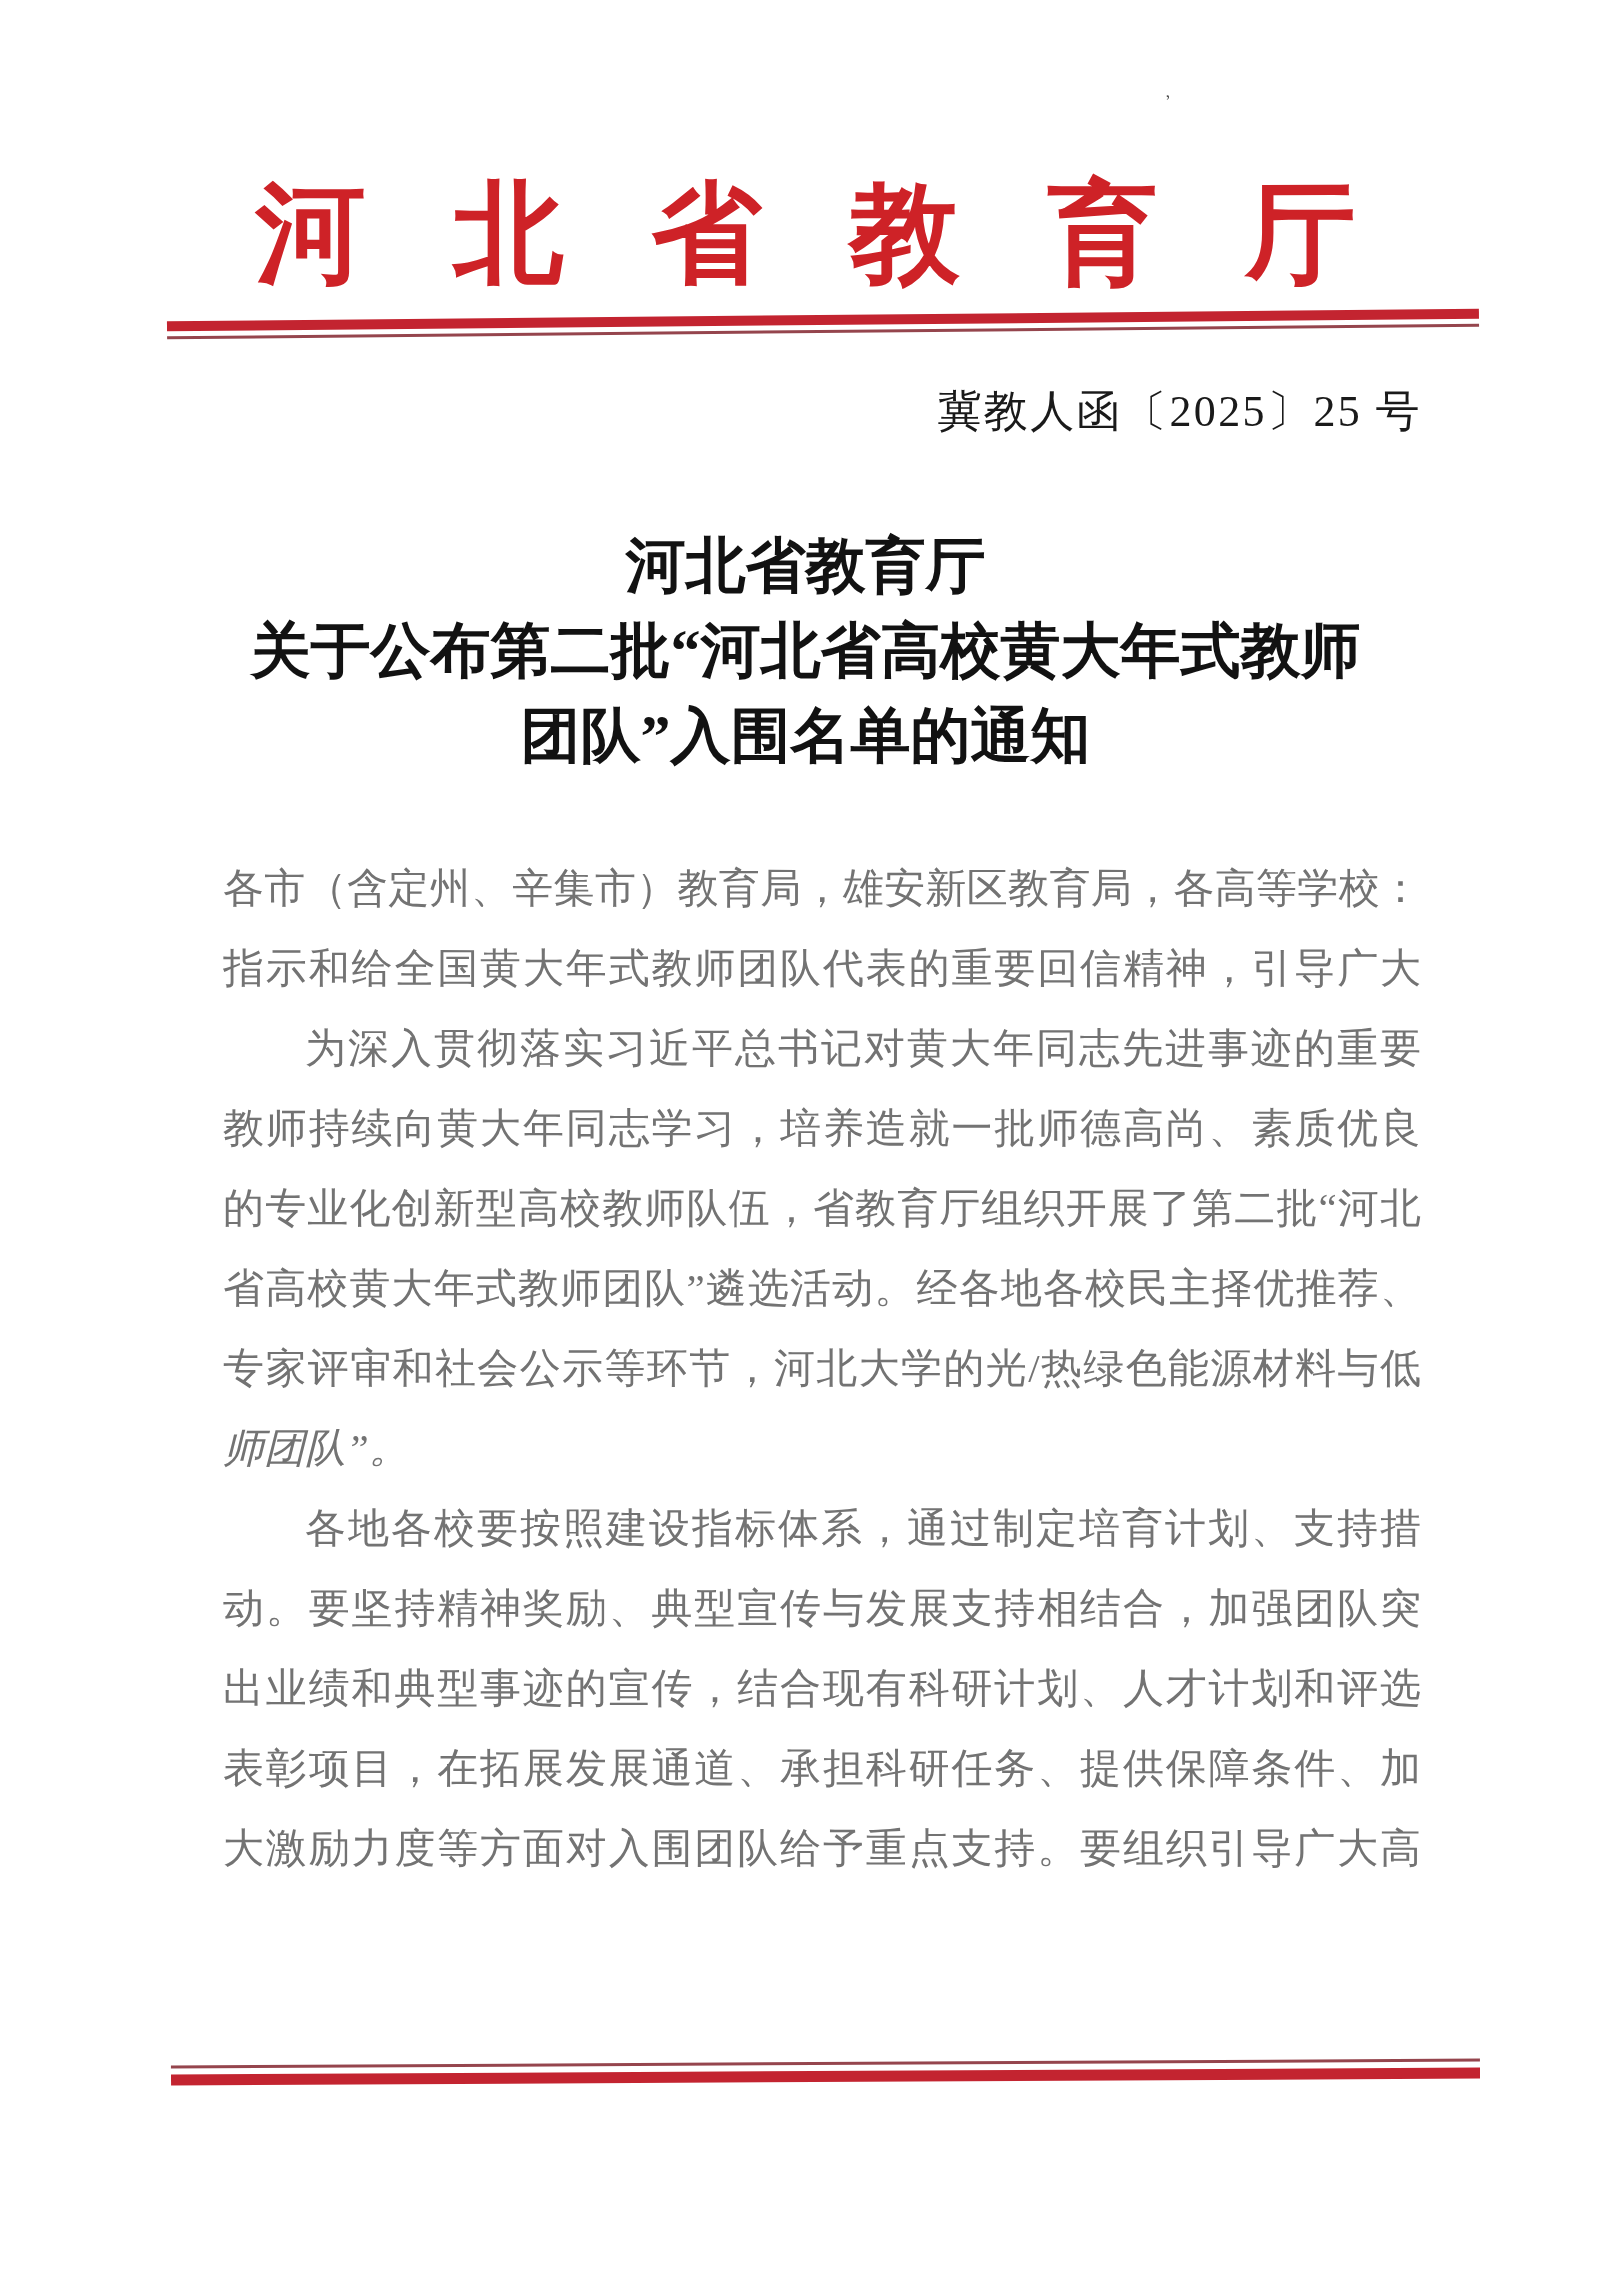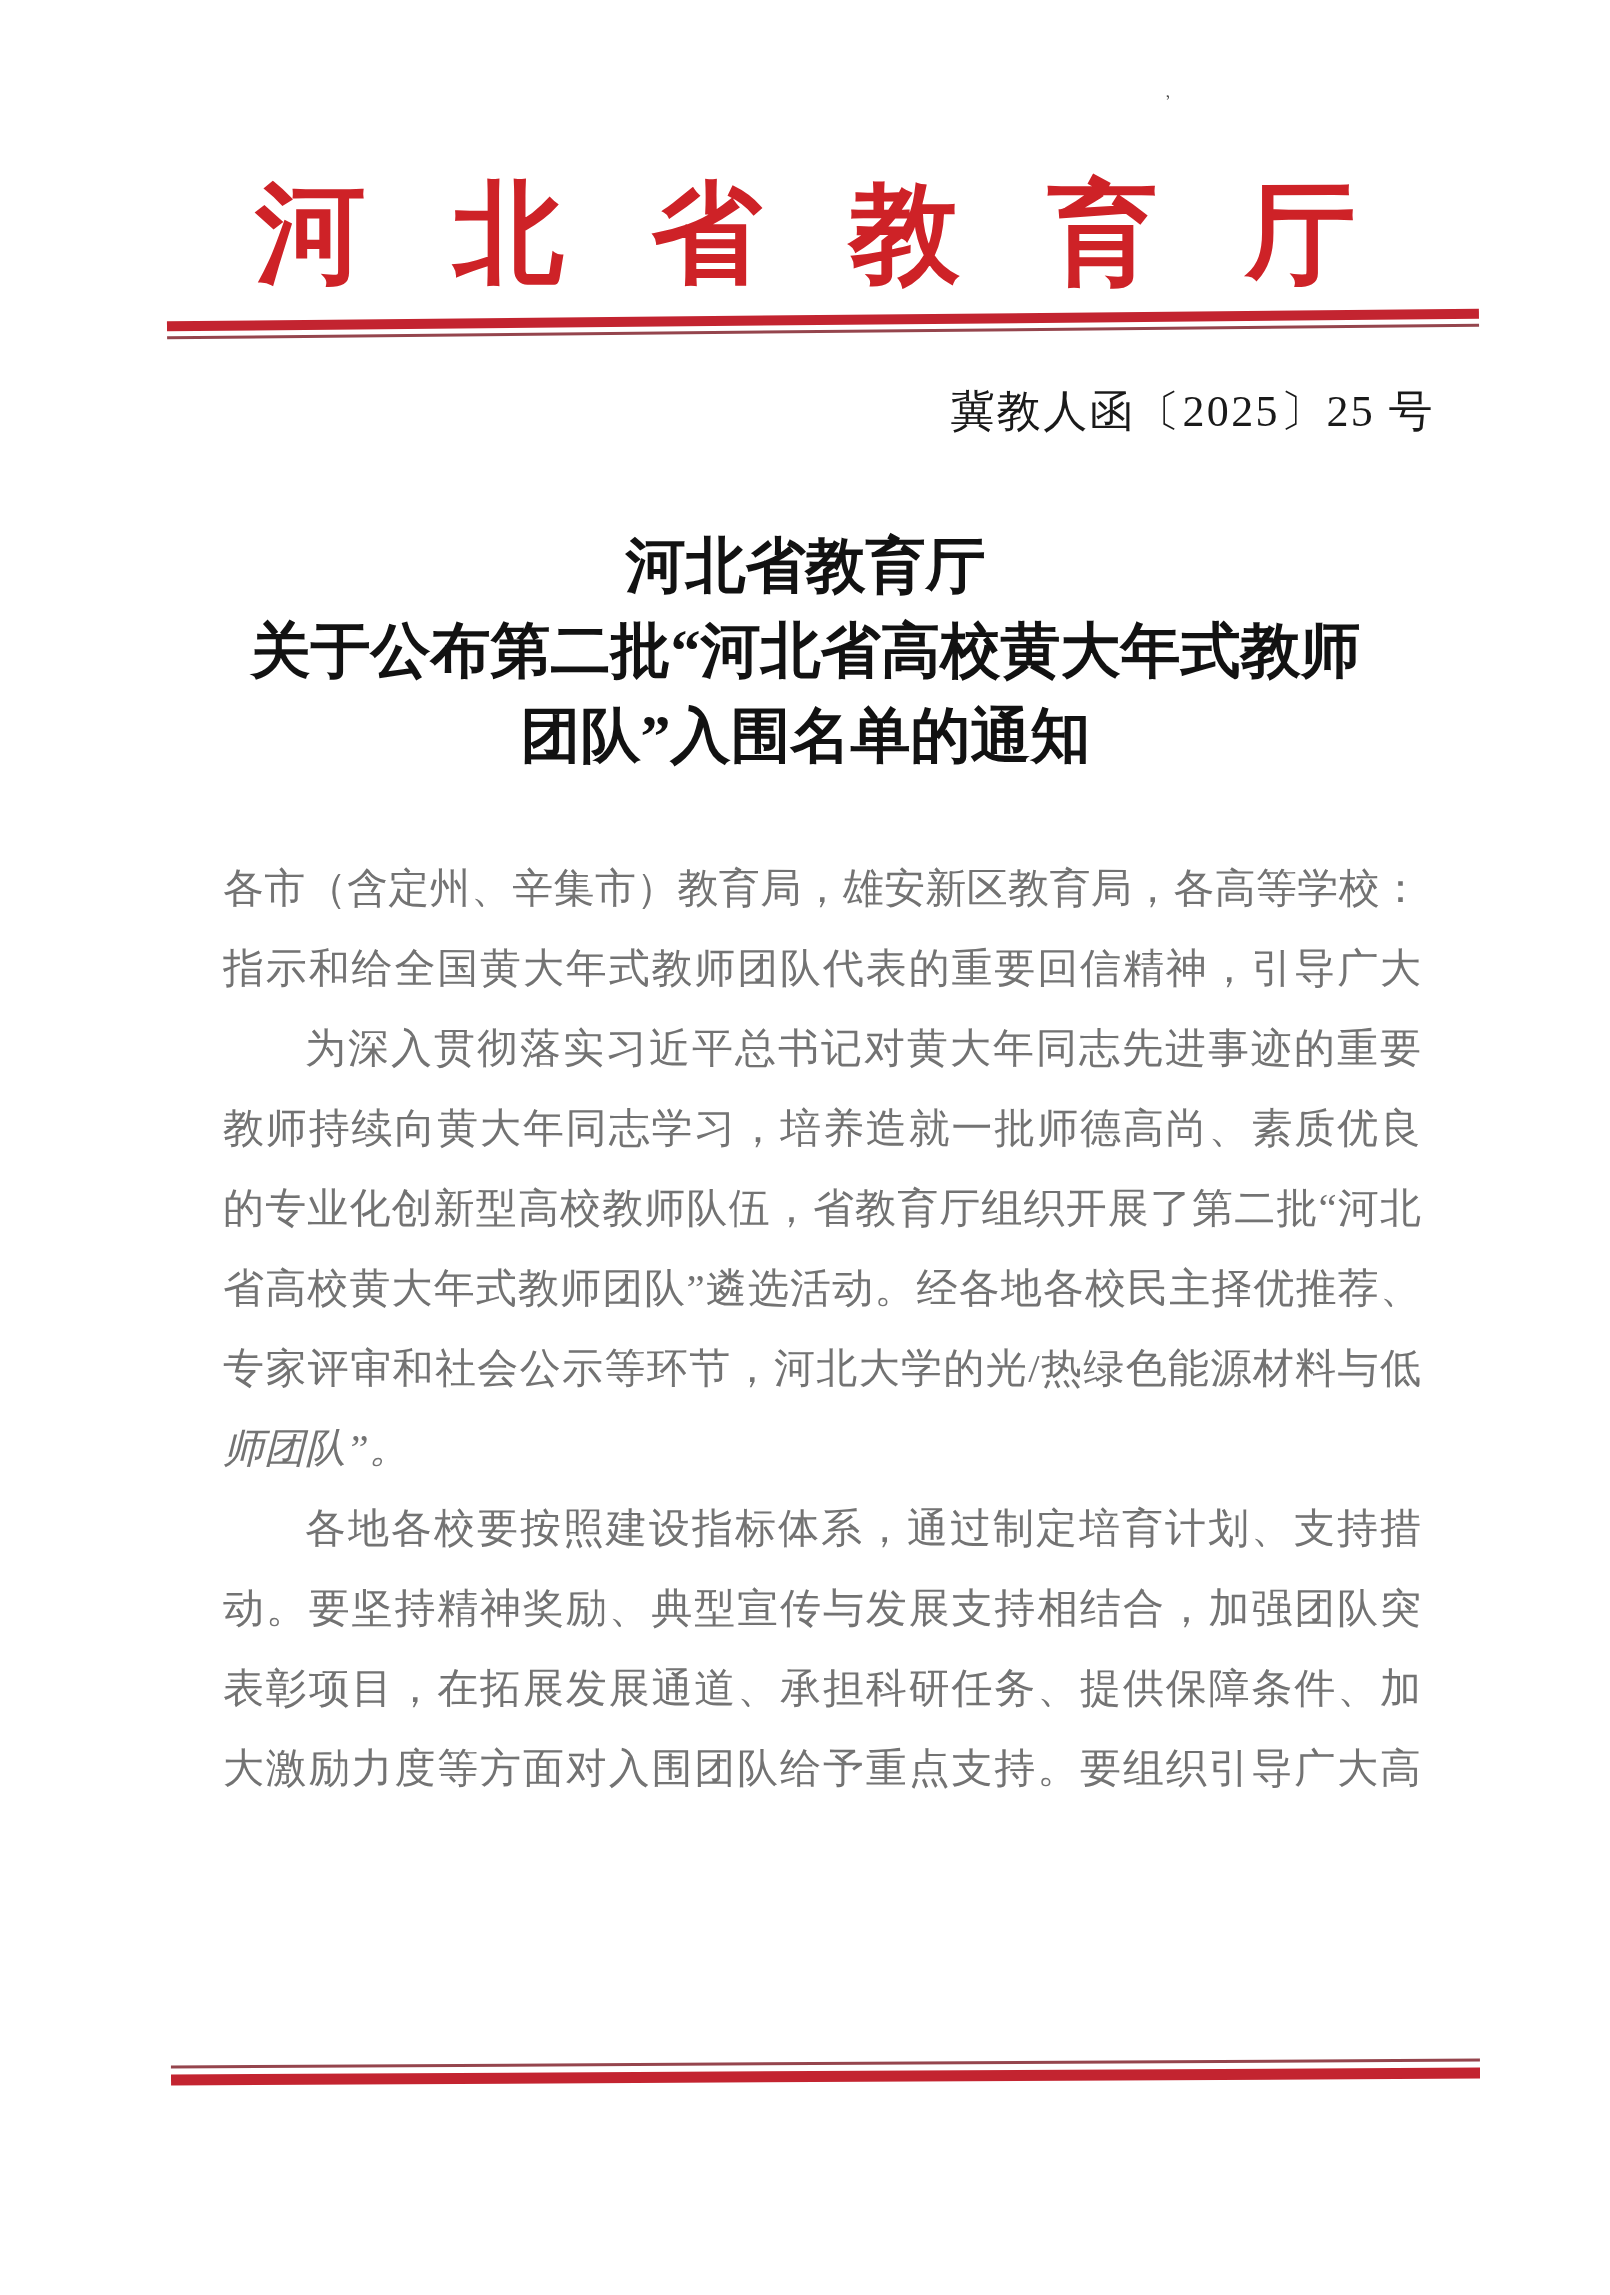--- a/index.html
+++ b/index.html
@@ -35,21 +35,21 @@
   .header-rules {
     position: absolute; left: 167px; top: 315px; width: 1312px;
     transform: rotate(-0.55deg); transform-origin: 50% 50%;
   }
   .rule-thick { height: 10.2px; background: #c32430; }
   .rule-thin  { height: 3.1px;  background: #95454d; }
   .header-rules .rule-thick { margin-bottom: 4.7px; }
 
   
   .doc-number {
-    position: absolute; top: 387px; right: 176px;
+    position: absolute; top: 387px; right: 189px;
     font-size: 44px; line-height: 50px;
     color: #1a1a1a;
     letter-spacing: 2.4px;
     white-space: nowrap;
   }
 
   
   .notice-title {
     position: absolute; left: 192px; width: 1227px; top: 524px;
     text-align: center;
@@ -108,20 +108,21 @@
     <div class="body-line">各市（含定州、辛集市）教育局，雄安新区教育局，各高等学校：</div>
     <div class="body-line">指示和给全国黄大年式教师团队代表的重要回信精神，引导广大</div>
     <div class="body-line indent">为深入贯彻落实习近平总书记对黄大年同志先进事迹的重要</div>
     <div class="body-line">教师持续向黄大年同志学习，培养造就一批师德高尚、素质优良</div>
     <div class="body-line">的专业化创新型高校教师队伍，省教育厅组织开展了第二批“河北</div>
     <div class="body-line">省高校黄大年式教师团队”遴选活动。经各地各校民主择优推荐、</div>
     <div class="body-line">专家评审和社会公示等环节，河北大学的光/热绿色能源材料与低</div>
     <div class="body-line short">师团队”。</div>
     <div class="body-line indent">各地各校要按照建设指标体系，通过制定培育计划、支持措</div>
     <div class="body-line">动。要坚持精神奖励、典型宣传与发展支持相结合，加强团队突</div>
+    <div class="body-line">出业绩和典型事迹的宣传，结合现有科研计划、人才计划和评选</div>
     <div class="body-line">表彰项目，在拓展发展通道、承担科研任务、提供保障条件、加</div>
     <div class="body-line">大激励力度等方面对入围团队给予重点支持。要组织引导广大高</div>
   </div>
 
   <div class="footer-rules">
     <div class="rule-thin"></div>
     <div class="rule-thick"></div>
   </div>
 
 </div>

